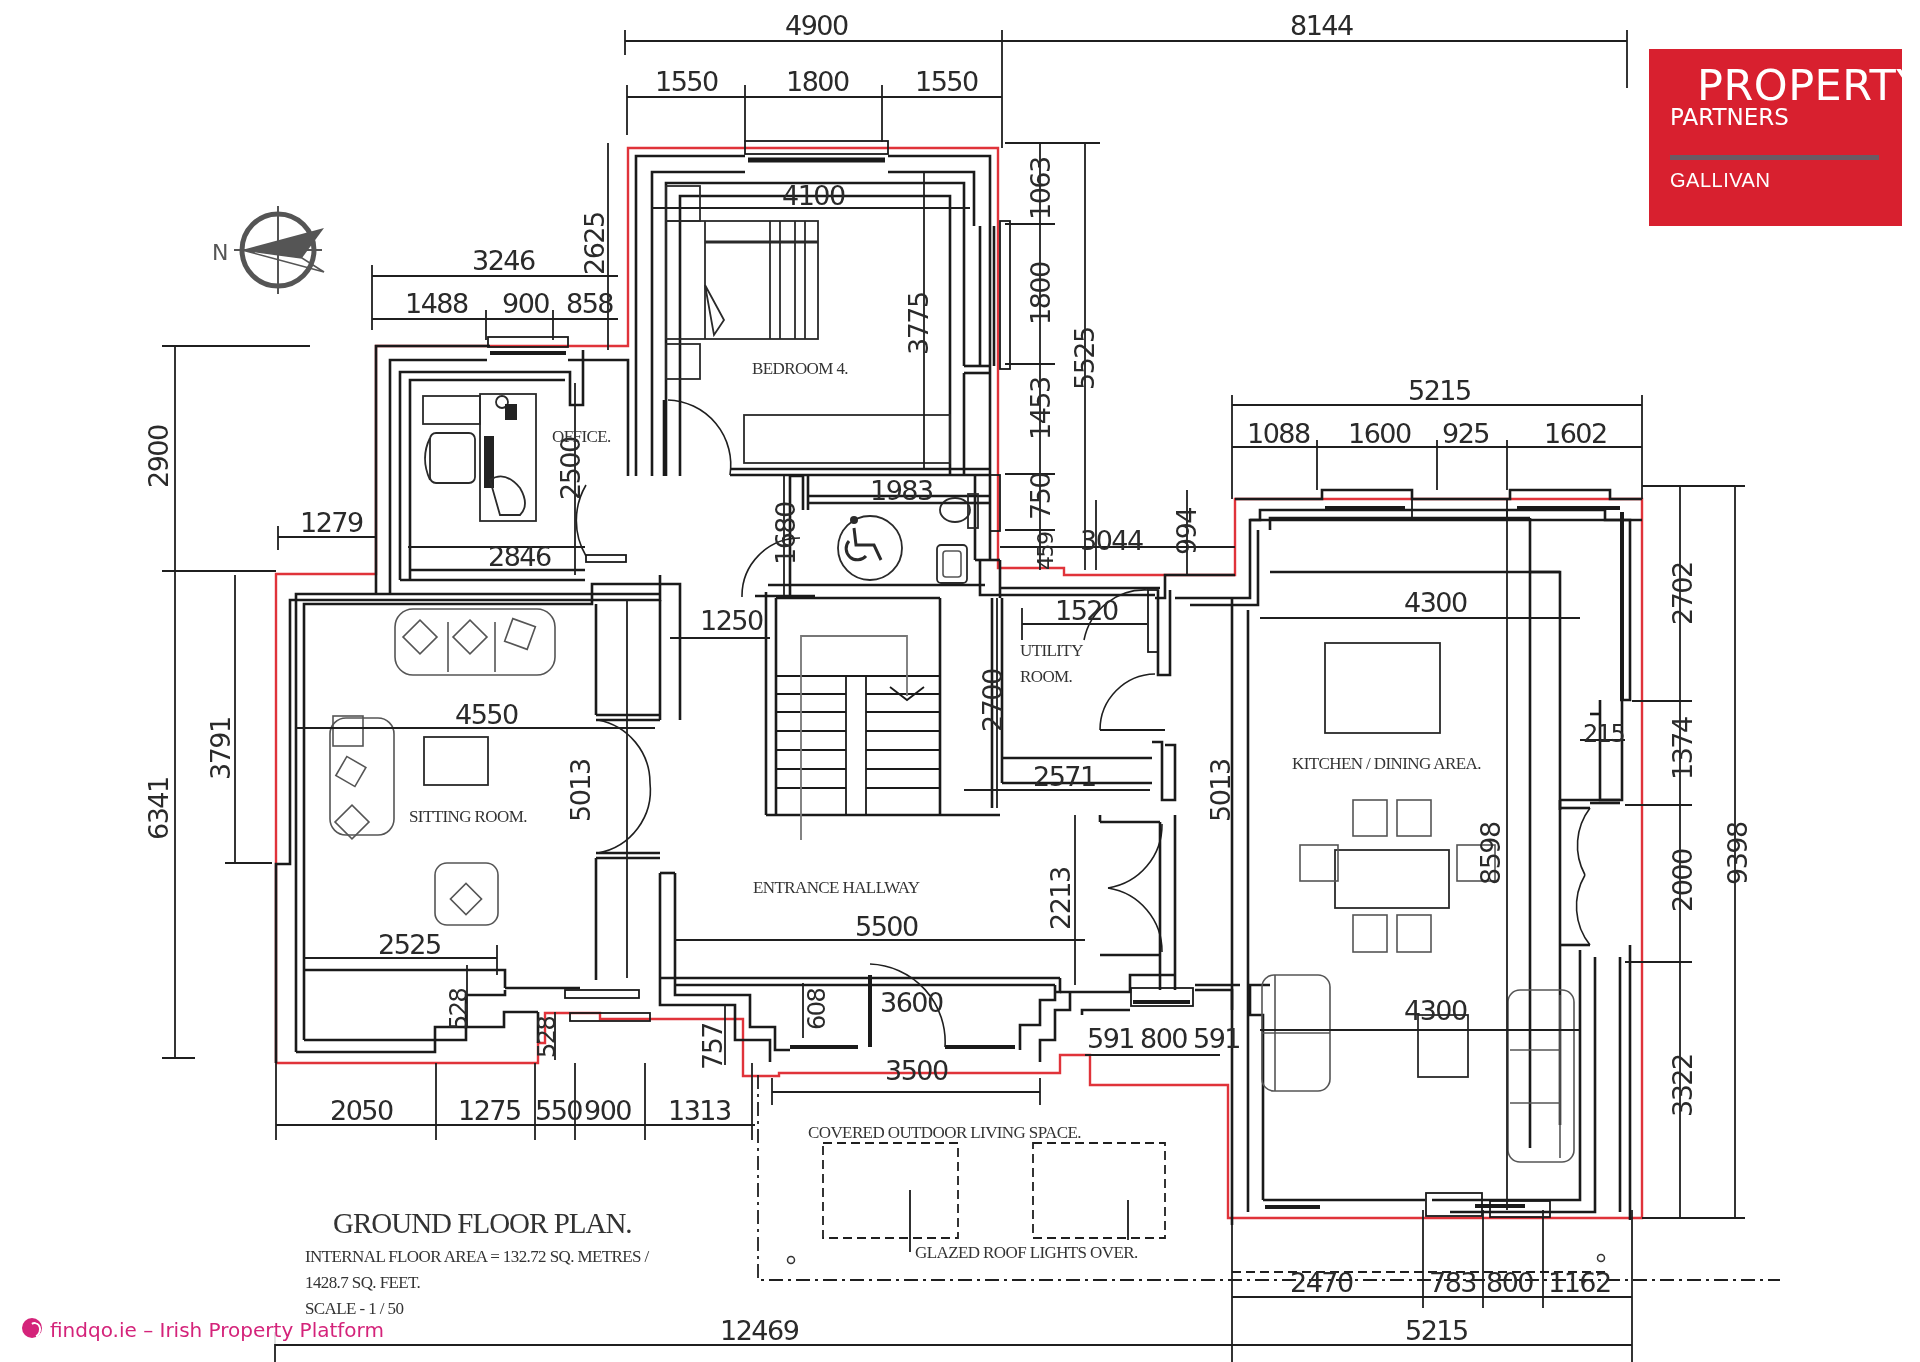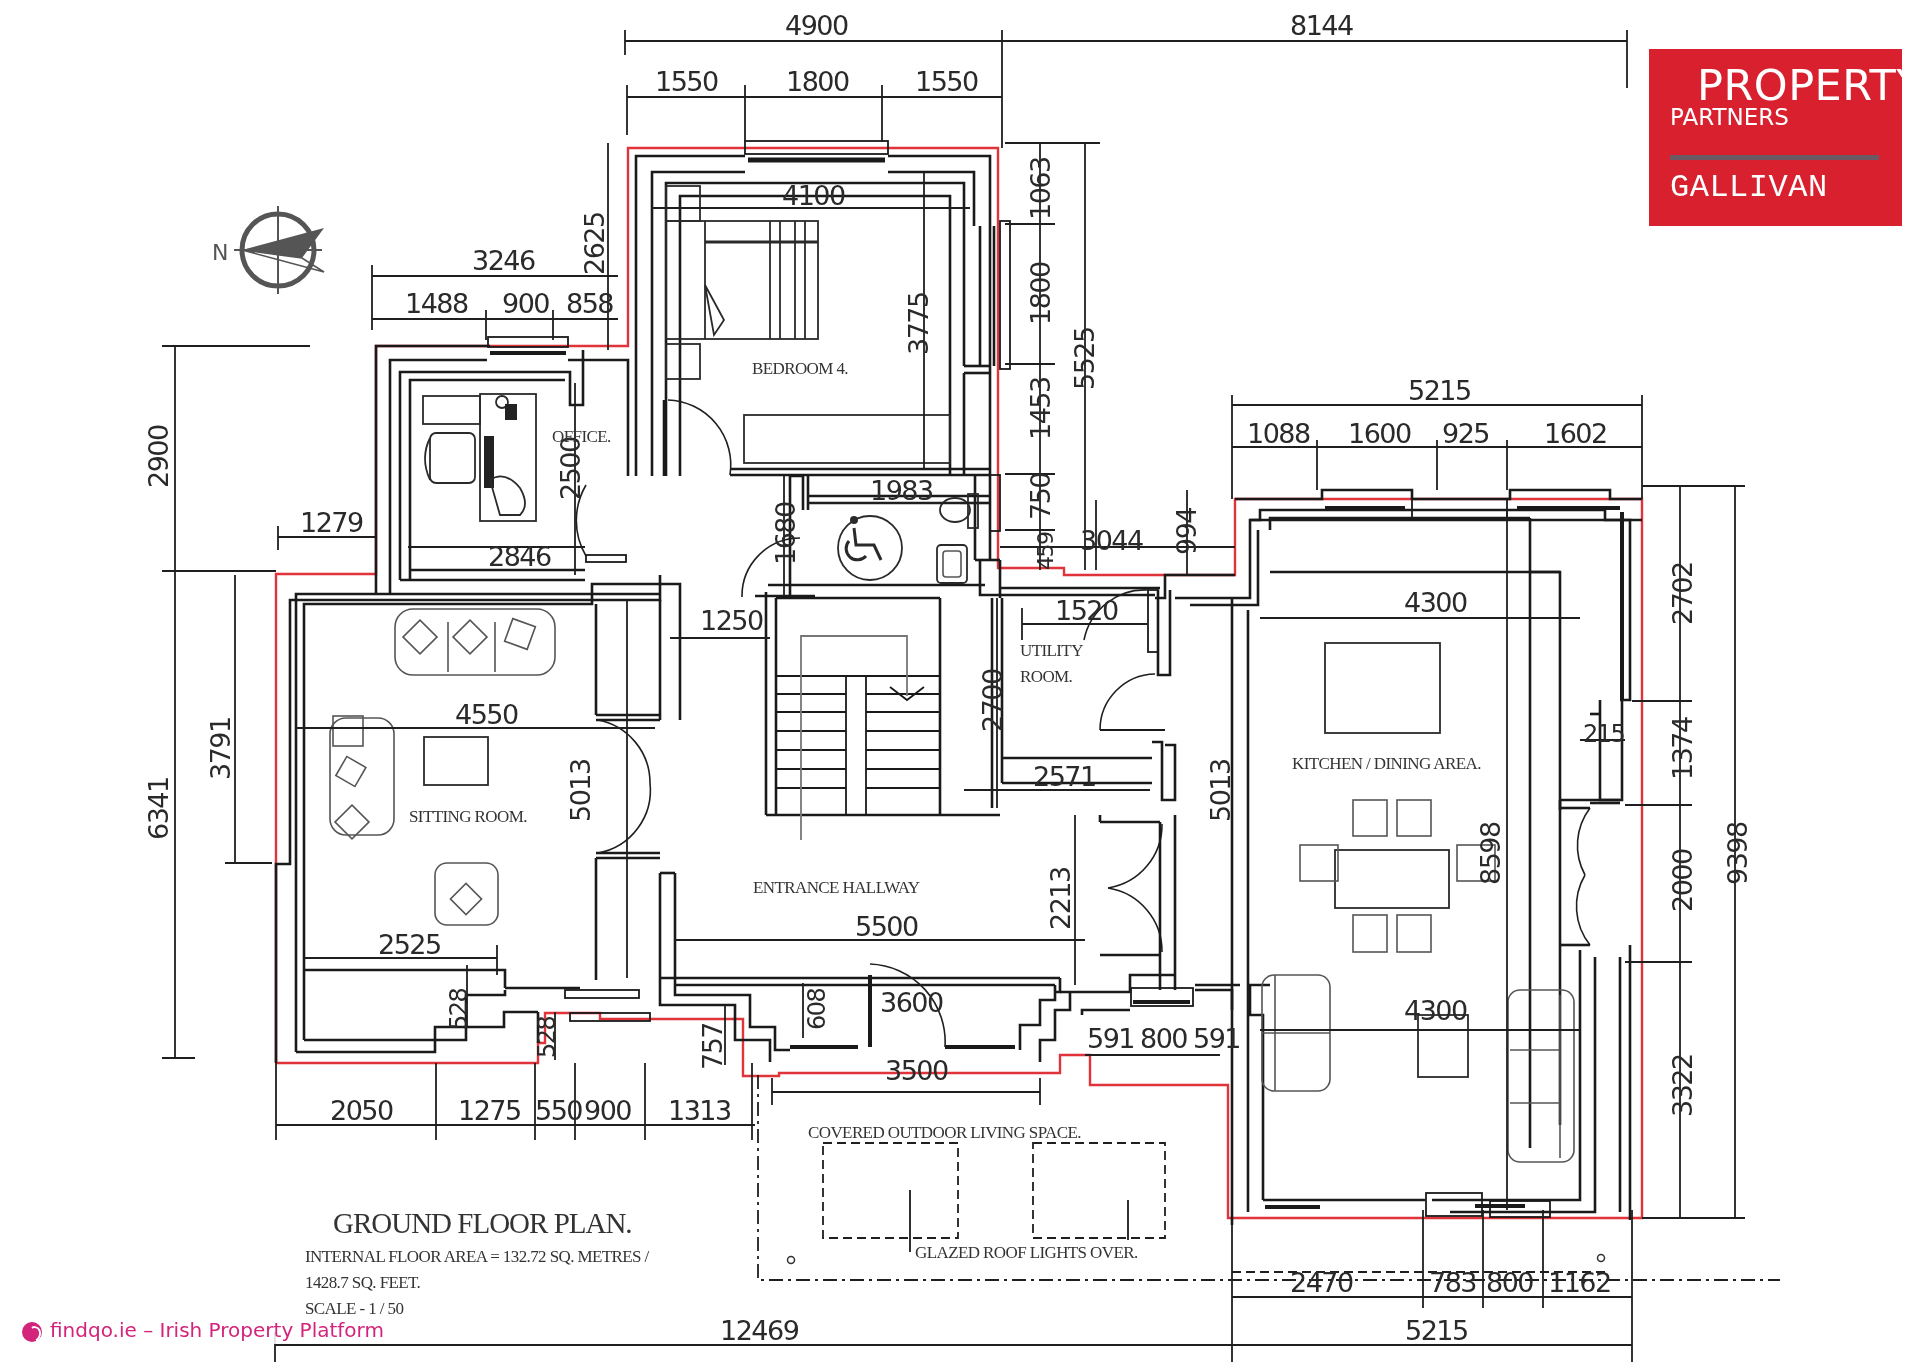--- a/index.html
+++ b/index.html
@@ -17,23 +17,23 @@
   .dimtxt { font-family:"DejaVu Sans", sans-serif; font-size:27px; fill:#2a2a2a; letter-spacing:-1.5px; }
   .room { font-family:"Liberation Serif", serif; font-size:17px; fill:#333; letter-spacing:-0.6px; }
   .title { font-family:"Liberation Serif", serif; font-size:29px; fill:#333; letter-spacing:-1px; }
   .sub { font-family:"Liberation Serif", serif; font-size:17px; fill:#333; letter-spacing:-0.6px; }
   .arc { fill:none; stroke:#1f1f1f; stroke-width:1.6; }
 
   .logo { position:absolute; left:1649px; top:49px; width:253px; height:177px; background:#d8202f; color:#fff; }
   .logo .l1 { position:absolute; left:21px; top:11px; font-family:"DejaVu Sans", sans-serif; font-weight:normal; font-size:43px; letter-spacing:0.5px;margin-left:27px; }
   .logo .l2 { position:absolute; left:21px; top:55px; font-family:"DejaVu Sans", sans-serif; font-size:23px; letter-spacing:0px; }
   .logo .bar { position:absolute; left:21px; top:106px; width:209px; height:5px; background:#6b5a63; }
-  .logo .l3 { position:absolute; left:21px; top:120px; font-family:Liberation Mono, monospace; font-size:32px; letter-spacing:0.5px; }
-
-  .watermark { position:absolute; left:18px; top:1316px; display:flex; align-items:flex-end; gap:8px; color:#d4237a; font-family:"DejaVu Sans", sans-serif; font-size:20px; background:rgba(255,255,255,0.85); padding:2px 4px; }
+  .logo .l3 { position:absolute; left:21px; top:120px; font-family:Liberation Sans, sans-serif; font-size:20px; letter-spacing:0.5px; }
+
+  .watermark { position:absolute; left:18px; top:1316px; display:flex; align-items:flex-start; gap:8px; color:#d4237a; font-family:"DejaVu Sans", sans-serif; font-size:20px; background:rgba(255,255,255,0.85); padding:2px 4px; }
   .watermark .globe { width:20px; height:20px; border-radius:50%; background:#d4237a; position:relative; }
   .watermark .globe::after { content:""; position:absolute; left:5px; top:4px; width:10px; height:12px; border-radius:50%; border:2px solid #fff; border-left-color:transparent; border-bottom-color:transparent; transform:rotate(20deg); }
 </style>
 </head>
 <body>
 
 <svg id="plan" viewBox="0 0 1920 1362" xmlns="http://www.w3.org/2000/svg">
 
   <g transform="translate(278,250)">
     <circle cx="0" cy="0" r="36" fill="none" stroke="#555" stroke-width="5"></circle>

